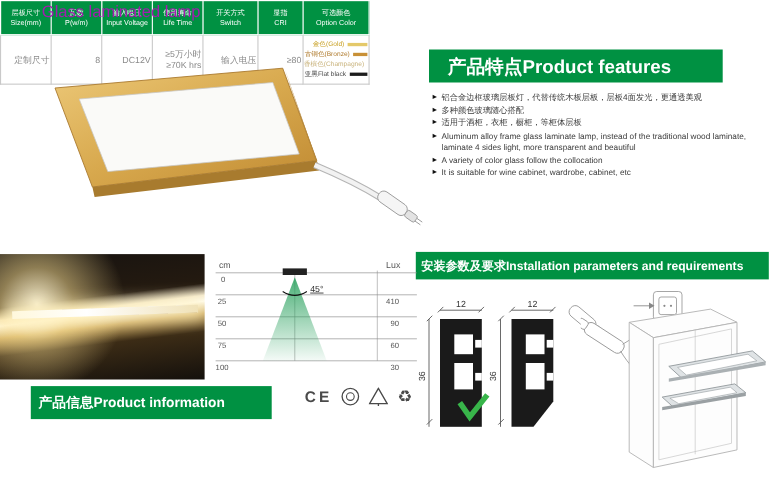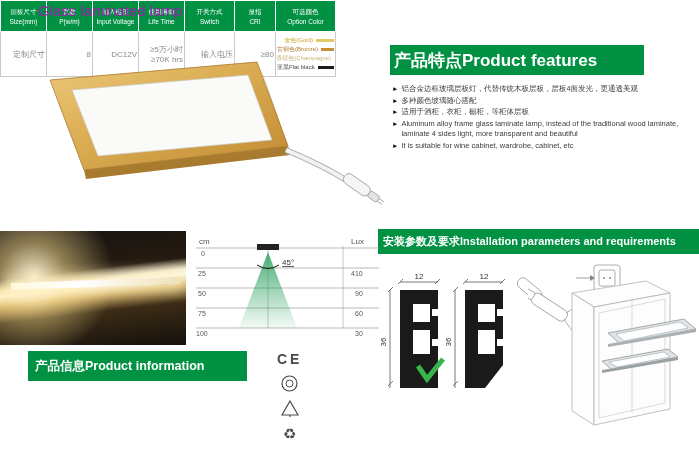--- a/index.html
+++ b/index.html
@@ -5,37 +5,37 @@
   html,body{margin:0;padding:0;background:#fff;}
   .page{position:relative;width:699px;height:455px;background:#fff;overflow:hidden;
         font-family:"Liberation Sans","DejaVu Sans",sans-serif;color:#595757;}
   .abs{position:absolute;}
   
   .title-en{left:38px;top:2px;font-size:15px;color:#a21caf;}
   .title-zh{left:38px;top:22px;background:var(--green);color:#fff;font-size:14px;
             padding:3px 9px;letter-spacing:1px;}
   
   .sec-head{background:var(--green);color:#fff;display:flex;align-items:center;}
-  .feat-head{left:390px;top:45px;width:250px;height:30px;font-size:17px;font-weight:600;padding-left:4px;}
+  .feat-head{left:390px;top:45px;width:250px;height:30px;font-size:17px;font-weight:600;padding-left:17px;}
   .inst-head{left:378px;top:229px;width:321px;height:25px;font-size:11px;font-weight:600;padding-left:5px;}
   .info-head{left:28px;top:351px;width:212px;height:30px;font-size:12.5px;font-weight:600;padding-left:7px;}
   
   .feat-list{left:392px;top:84px;width:288px;list-style:none;margin:0;padding:0;}
   .feat-list li{display:flex;font-size:7.5px;line-height:1.4;color:#3c3c3c;margin-bottom:1px;}
   .feat-list .marker{color:#111;font-size:6.5px;margin-right:3px;line-height:1.6;}
   
   .photo{left:0;top:231px;width:186px;height:114px;overflow:hidden;
     background:
       radial-gradient(circle at 18% 40%, rgba(255,246,214,0.95) 0%, rgba(255,228,150,0.5) 20%, rgba(120,80,30,0) 48%),
       linear-gradient(173deg,#171310 0%,#241a10 36%,#f4ead0 44%,#fffef5 48%,#caa75f 56%,#3c2c16 68%,#14100c 100%);}
   .photo .shelf-glow{position:absolute;left:6%;right:3%;top:43%;height:7px;transform:rotate(-2deg);
       background:linear-gradient(90deg,#fff8dc,#ffffff 40%,#f0e2b8);
       box-shadow:0 0 14px 6px rgba(255,240,190,0.75);}
   
-  .certs{left:277px;top:351px;display:flex;align-items:center;gap:8px;color:#4a4a4a;flex-direction:column;}
+  .certs{left:277px;top:351px;display:flex;align-items:center;gap:8px;color:#4a4a4a;}
   .certs .ce{font-size:14px;font-weight:700;letter-spacing:3px;}
   
   .ptable{left:18px;top:376px;width:335px;border-collapse:collapse;table-layout:fixed;}
   .ptable th{background:var(--green);color:#fff;font-size:6.5px;font-weight:400;
              border:1px solid #fff;padding:3px 1px;height:24px;}
   .ptable th .en{display:block;margin-top:1px;}
   .ptable td{border:1px solid #c9c9c9;font-size:8px;color:#8a8a8a;text-align:right;
              height:42px;padding:1px;}
   .color-line{display:flex;align-items:center;justify-content:flex-end;gap:3px;height:9px;}
   .color-line .lbl{font-size:6px;white-space:nowrap;}
@@ -81,20 +81,24 @@
         <span class="marker">►</span>
         <span>多种颜色玻璃随心搭配</span>
       </li>
     <li>
         <span class="marker">►</span>
         <span>适用于酒柜，衣柜，橱柜，等柜体层板</span>
       </li>
     <li>
         <span class="marker">►</span>
         <span>Aluminum alloy frame glass laminate lamp, instead of the traditional wood laminate, laminate 4 sides light, more transparent and beautiful</span>
+      </li>
+    <li>
+        <span class="marker">►</span>
+        <span>A variety of color glass follow the collocation</span>
       </li>
     <li>
         <span class="marker">►</span>
         <span>It is suitable for wine cabinet, wardrobe, cabinet, etc</span>
       </li>
   </ul>
 
   <div class="abs sec-head inst-head">安装参数及要求Installation parameters and requirements</div>
 
   <div class="abs photo">

